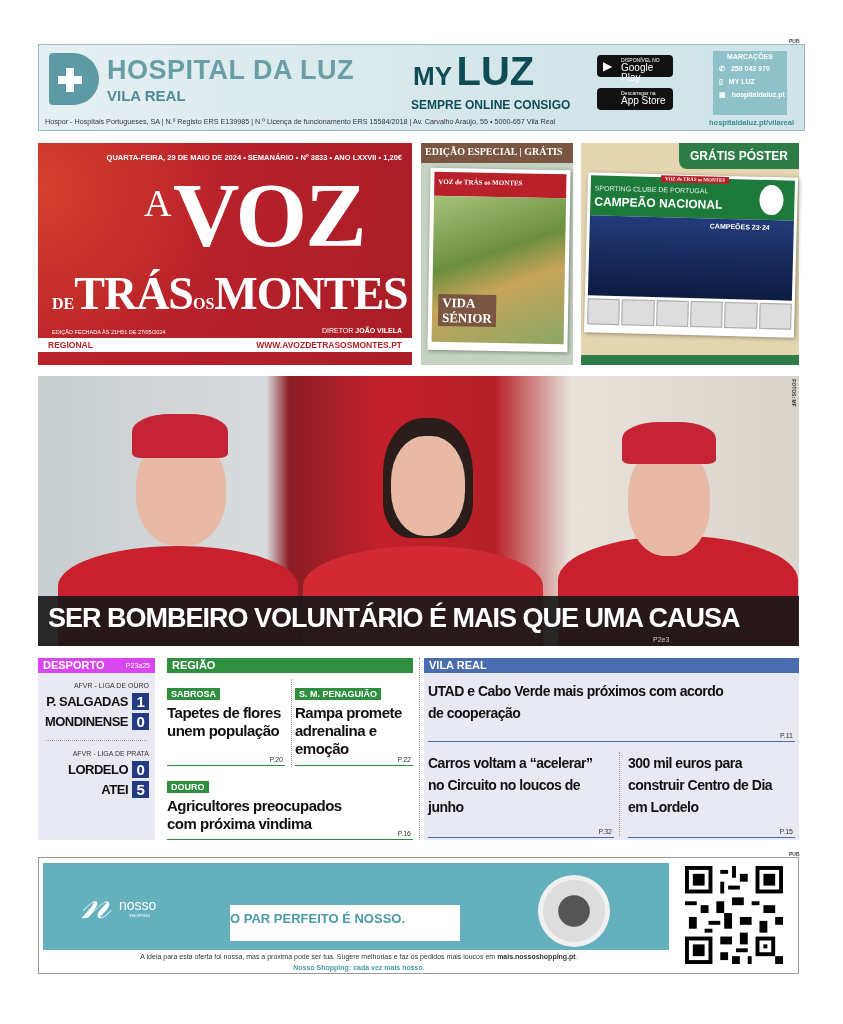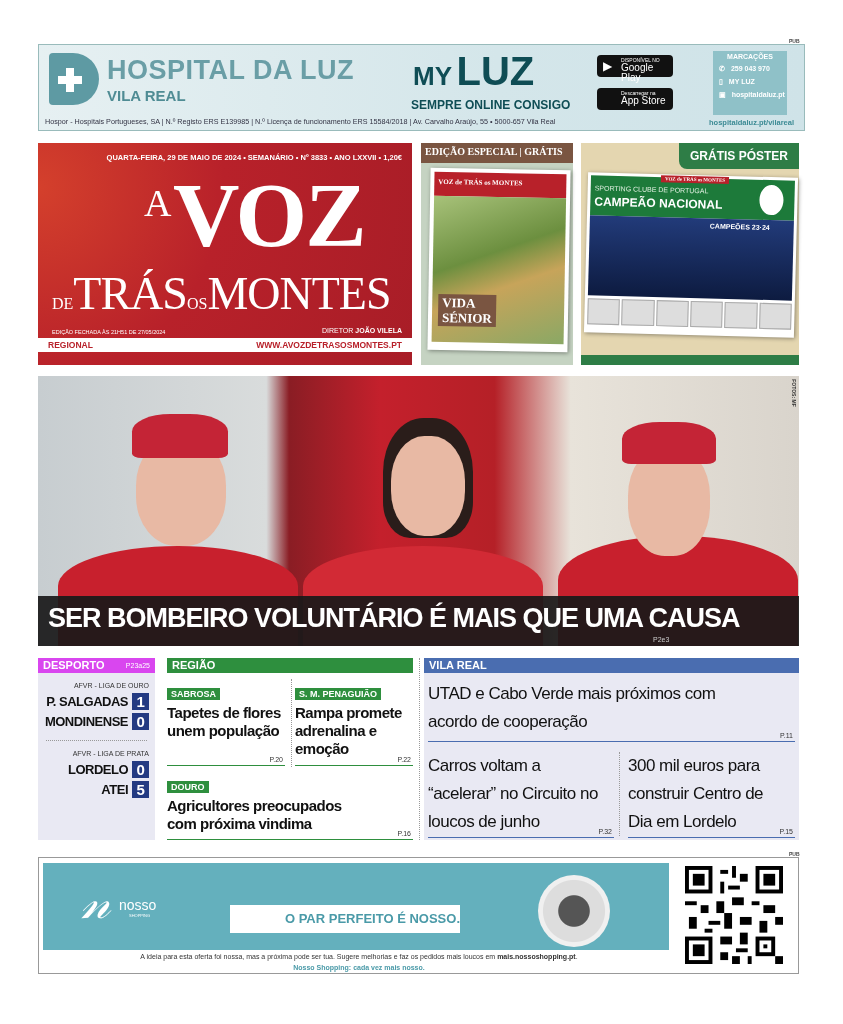--- a/index.html
+++ b/index.html
@@ -27,21 +27,21 @@
 #topad .marc .t{font-size:7px;color:#fff;font-weight:bold;text-align:center;margin-top:2px}
 #topad .marc .r{font-size:7px;color:#fff;font-weight:bold;margin:5px 0 0 6px;white-space:nowrap}
 #topad .marc .r span{margin-right:6px}
 #topad .site{position:absolute;left:670px;top:73px;font-size:7.5px;font-weight:bold;color:#3b8a94}
 
 
 #mast{position:absolute;left:38px;top:143px;width:374px;height:222px;background:radial-gradient(circle at 0% 20%,#d4402c,#b8212a 45%,#a81d27);overflow:hidden}
 #mast .dateline{position:absolute;right:10px;top:10px;font-size:7.5px;font-weight:bold;color:#fff}
 #mast .a{position:absolute;left:106px;top:38px;font-family:"Liberation Serif",serif;font-size:38px;color:#fff}
 #mast .voz{position:absolute;left:135px;top:26px;font-family:"Liberation Serif",serif;font-size:92px;font-weight:bold;color:#fff;letter-spacing:-2px;line-height:92px}
-#mast .line2{position:absolute;left:14px;top:126px;font-family:"Liberation Serif",serif;font-weight:normal;color:#fff;line-height:50px;white-space:nowrap}
+#mast .line2{position:absolute;left:14px;top:126px;font-family:"Liberation Serif",serif;font-weight:bold;color:#fff;line-height:50px;white-space:nowrap}
 #mast .line2 .de{font-size:16px}
 #mast .line2 .big{font-size:46px;letter-spacing:-1px}
 #mast .line2 .os{font-size:16px}
 #mast .closed{position:absolute;left:14px;top:186px;font-size:5.5px;color:#fff}
 #mast .dir{position:absolute;right:10px;top:184px;font-size:7px;color:#fff}
 #mast .dir b{font-weight:bold}
 #mast .band{position:absolute;left:0;top:195px;width:100%;height:14px;background:#fff;padding:0 10px;display:flex;justify-content:space-between;align-items:center}
 #mast .band span{font-size:8.5px;font-weight:bold;color:#b8212a}
 
 
@@ -87,31 +87,31 @@
 .dots{border-top:1px dotted #999;margin:10px 8px 0 8px}
 #regiao{position:absolute;left:167px;top:658px;width:246px;height:182px}
 #regiao .sec-hd{background:#2e8f3e}
 .tag{display:inline-block;background:#2e8f3e;color:#fff;font-weight:bold;font-size:9px;padding:1px 4px}
 .hl{font-weight:bold;font-size:15px;line-height:18px;letter-spacing:-.5px;color:#111}
 .pgref{position:absolute;font-size:7px;color:#333}
 .ul-g{border-bottom:1.5px solid #2e8f3e}
 .ul-b{border-bottom:1.5px solid #4a6db0}
 #vilareal{position:absolute;left:424px;top:658px;width:375px;height:182px;background:#e9e9f3}
 #vilareal .sec-hd{background:#4a6db0}
-.vr-hl{font-weight:normal;font-size:17px;line-height:28px;letter-spacing:-.5px;color:#111}
+.vr-hl{font-weight:bold;font-size:14px;line-height:22px;letter-spacing:-.5px;color:#111}
 
 
 #botad{position:absolute;left:38px;top:857px;width:761px;height:117px;border:1px solid #999;background:#fff}
 #botad .teal{position:absolute;left:4px;top:5px;width:626px;height:87px;background:#64b0bd}
 #botad .nosso{position:absolute;left:38px;top:14px;color:#fff}
 #botad .nosso .n{font-family:"Liberation Serif",serif;font-size:48px;font-style:italic;line-height:50px}
 #botad .nosso .w{position:absolute;left:38px;top:20px;font-size:14px}
 #botad .nosso .sh{position:absolute;left:48px;top:36px;font-size:4px}
 #botad .cine{position:absolute;left:185px;top:15px;color:#fff;font-weight:bold;font-size:17px;letter-spacing:.5px}
-#botad .par{position:absolute;left:187px;top:42px;width:230px;height:28px;background:#fff;color:#4a9aa8;font-weight:bold;font-size:13px;text-align:right;line-height:28px}
+#botad .par{position:absolute;left:187px;top:42px;width:230px;height:36px;background:#fff;color:#4a9aa8;font-weight:bold;font-size:13px;text-align:left;line-height:28px}
 #botad .plate{position:absolute;left:495px;top:12px;width:72px;height:72px;border-radius:50%;background:radial-gradient(circle,#555 0 30%,#ddd 32% 60%,#f0f0f0 62%)}
 #botad .foot1{position:absolute;left:0;top:95px;width:640px;text-align:center;font-size:7px;color:#333}
 #botad .foot2{position:absolute;left:0;top:106px;width:640px;text-align:center;font-size:7px;color:#4a9aa8;font-weight:bold}
 #botad .qr{position:absolute;left:646px;top:8px;width:98px;height:98px}
 </style>
 </head>
 <body>
 
 <div class="pub" style="left:789px;top:38px">PUB</div>
 

